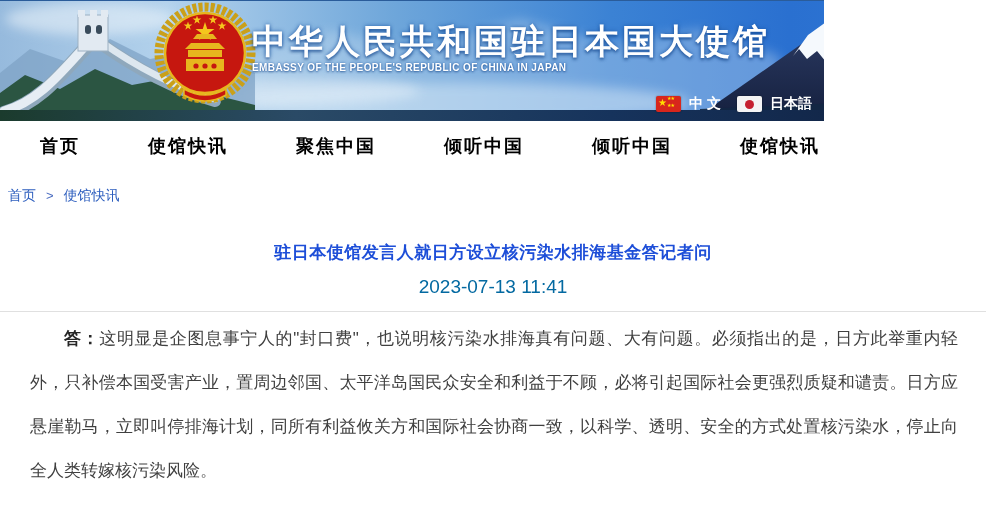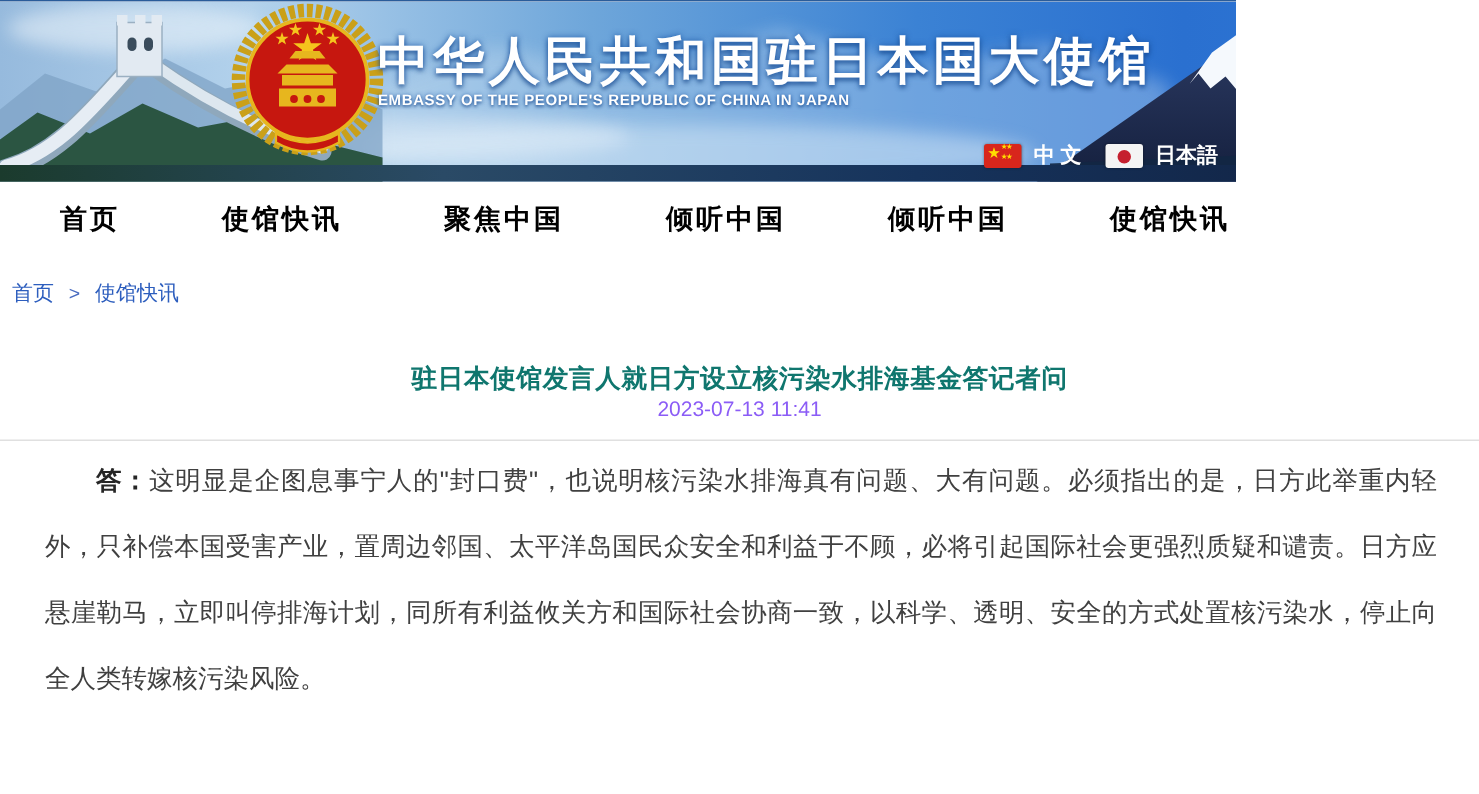--- a/index.html
+++ b/index.html
@@ -43,22 +43,22 @@
   .nav { width:986px; height:49px; background:#fff; display:flex;
          align-items:center; padding-left:40px; }
   .nav a { color:#000; text-decoration:none; font-size:18px; font-weight:bold;
            letter-spacing:2px; margin-right:68px; white-space:nowrap; cursor:pointer; }
   
   .breadcrumb { padding:17px 0 0 8px; font-size:14px; color:#2d5ebe; height:38px; }
   .breadcrumb a { color:#2d5ebe; text-decoration:none; cursor:pointer; }
   .breadcrumb .sep { margin:0 6px; color:#4a6cc0; font-size:13px; }
   
   .article-head { text-align:center; padding-top:33px; }
-  .article-title { font-size:17px; font-weight:bold; color:#0f766e; letter-spacing:.5px; }
-  .article-date { font-size:14px; color:#8b5cf6; margin-top:0; }
+  .article-title { font-size:17px; font-weight:bold; color:#1d4ed8; letter-spacing:.5px; }
+  .article-date { font-size:19px; color:#0369a1; margin-top:12px; }
   .head-divider { border:none; border-top:1px solid #e0e0e0; margin-top:13px; }
   .article-body { padding:5px 28px 0 30px; font-size:17px; color:#404040;
                   line-height:44px; text-align:justify; }
   .article-body p { text-indent:2em; margin:0; }
   .article-body .q { font-weight:bold; color:#262626; }
   .article-body .a-label { font-weight:bold; color:#262626; }
 </style>
 </head>
 <body>
 

